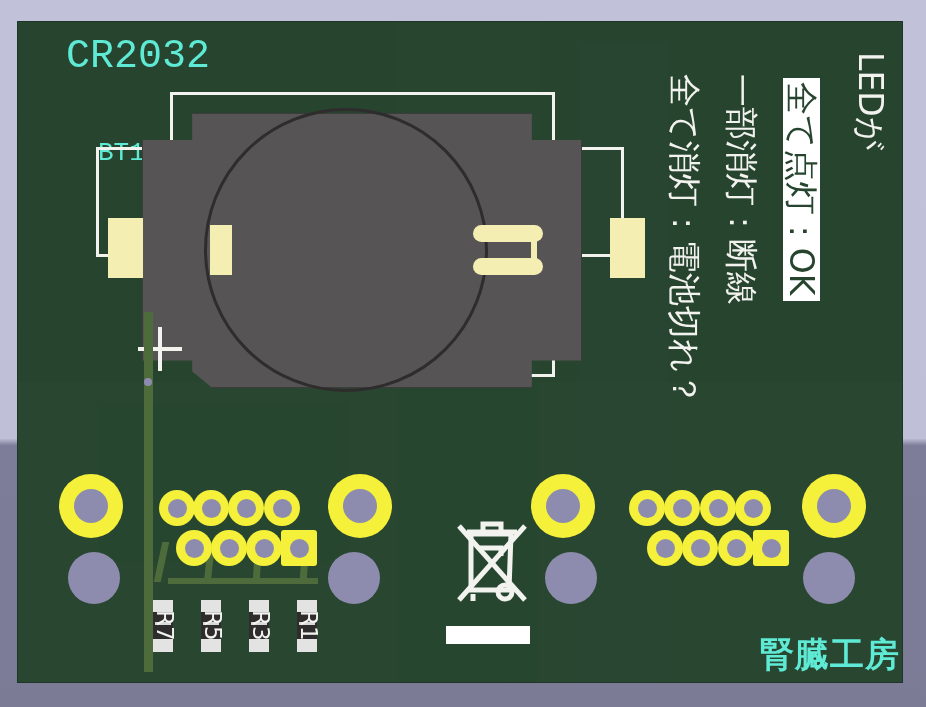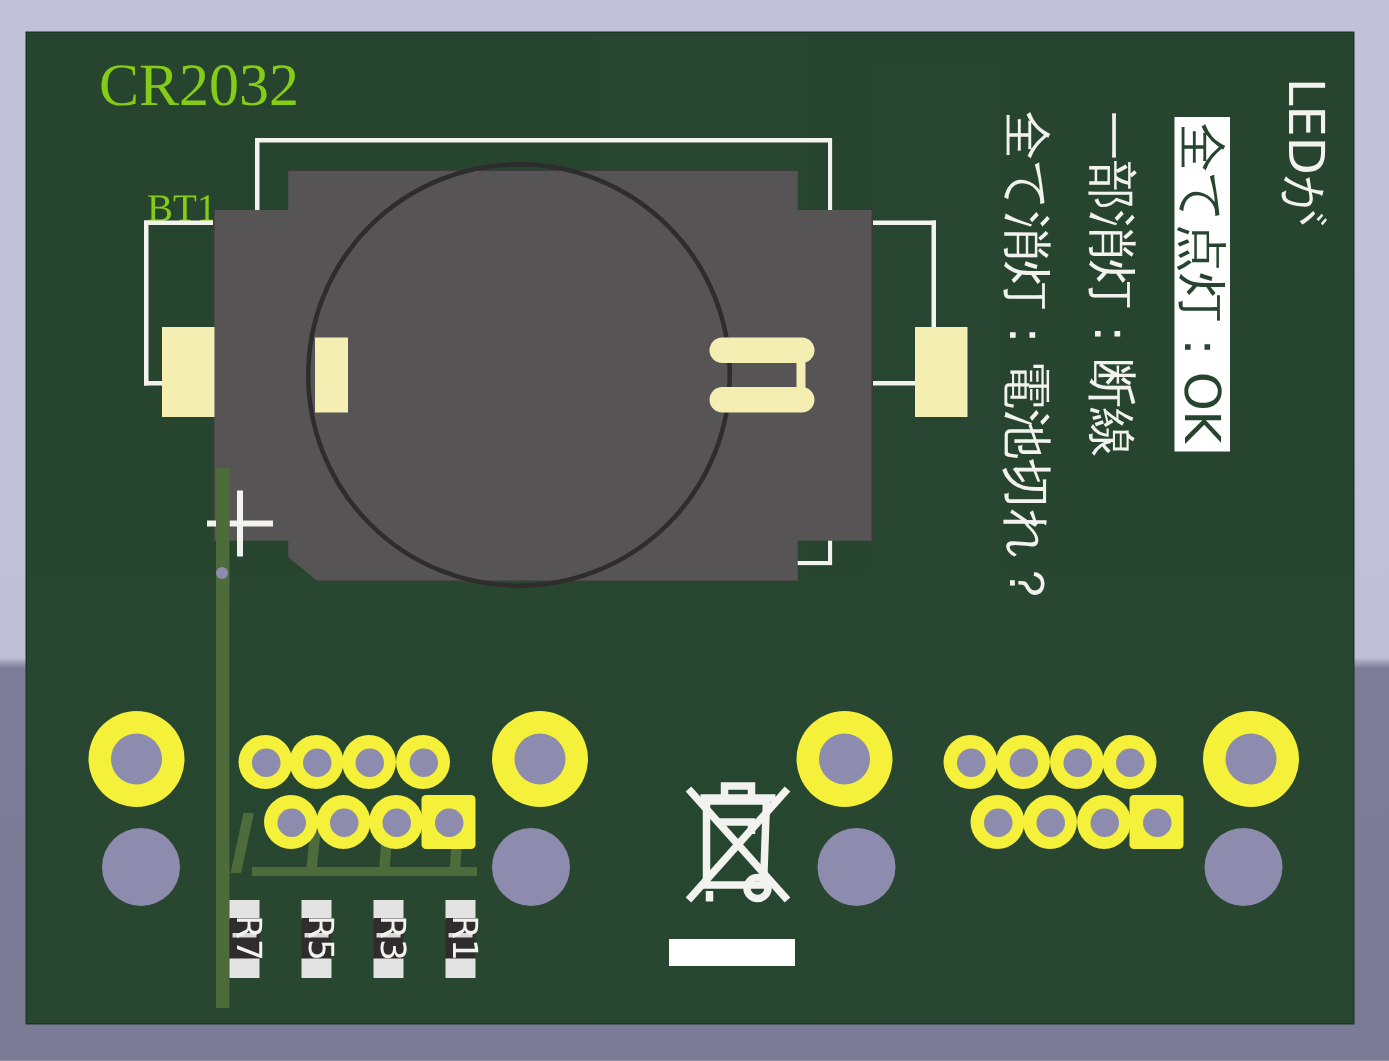--- a/index.html
+++ b/index.html
@@ -33,27 +33,27 @@
   .pour {
     position: absolute;
     background: #2a4a33;
     pointer-events: none;
   }
   .pour2 { position:absolute; background:#294833; pointer-events:none; }
 
   
   .silk {
     position: absolute;
-    color: #84cc16;
-    font-family: Liberation Serif, serif;
+    color: #5eead4;
+    font-family: Liberation Mono, monospace;
     white-space: nowrap;
     line-height: 1;
   }
   #lbl-cr2032 { left: 48px; top: 15px; font-size: 40px; letter-spacing: 0px; }
-  #lbl-bt1 { left: 80px; top: 104px; font-size: 26px; }
+  #lbl-bt1 { left: 80px; top: 118px; font-size: 26px; }
   #lbl-partno { left: 428px; top: 620px; font-size: 31px; letter-spacing: 0.5px; }
   #lbl-brand {
     left: 742px; top: 618px; font-size: 34px; font-weight: 700;
     letter-spacing: 1px;
   }
 
   
   .vtext {
     position: absolute;
     writing-mode: vertical-rl;
@@ -355,15 +355,16 @@
           <circle cx="50" cy="84" r="7"></circle>
           <path d="M18 86 L18 93"></path>
           <path d="M4 18 L70 92"></path>
           <path d="M70 18 L4 92"></path>
         </g>
       </svg>
     </div>
 
     <div id="white-label"></div>
 
+    <div class="silk" id="lbl-brand">腎臓工房</div>
 
   </div>
 </div>
 
 </body></html>

